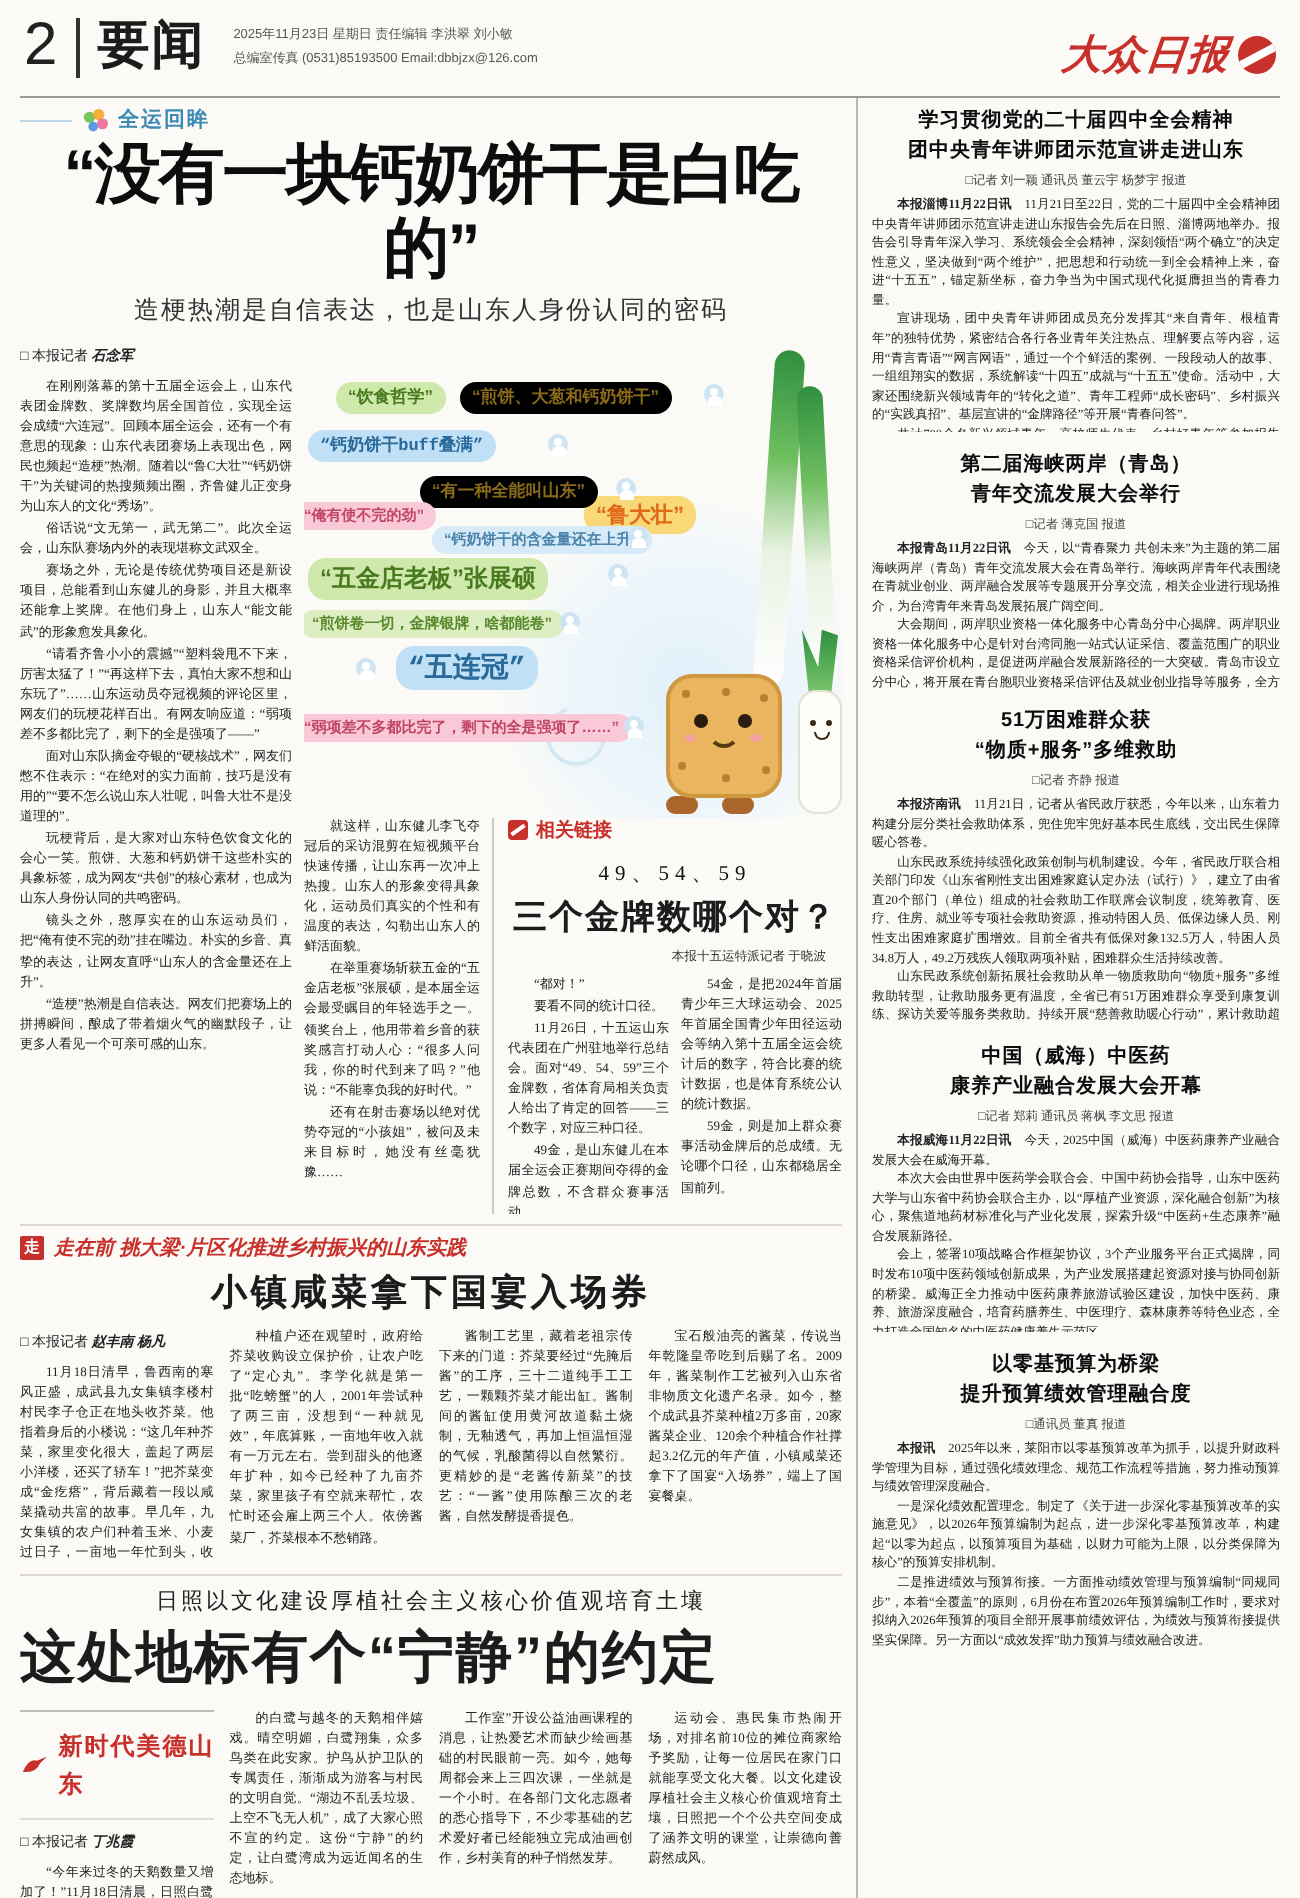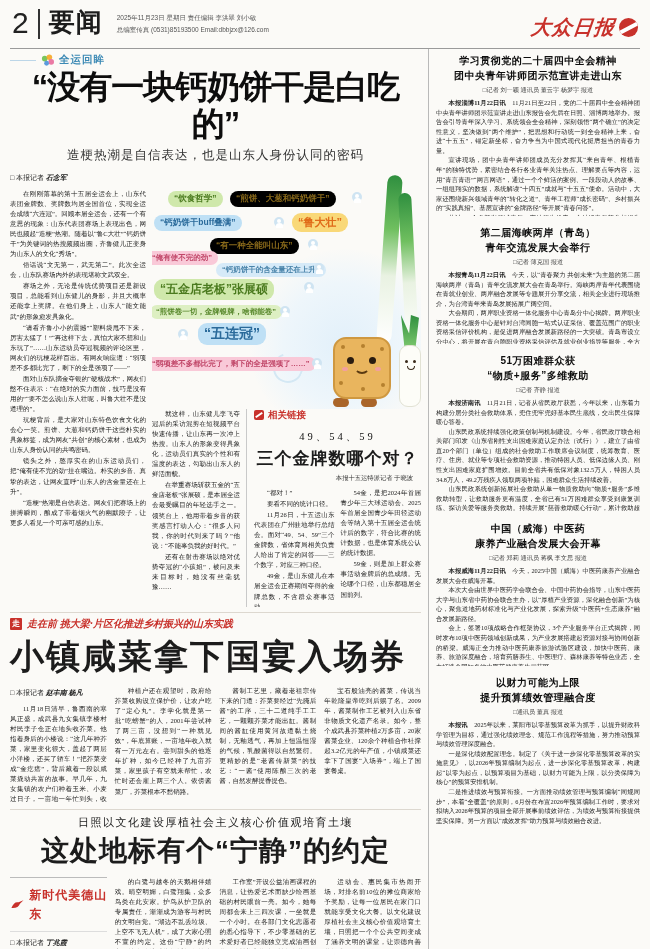--- a/index.html
+++ b/index.html
@@ -42,22 +42,22 @@
   .byline { font-size:7px; color:#222; margin:2px 0 5px 0; }
   .byline .names { font-weight:bold; font-style:italic; }
   .colRest { flex:1; display:flex; flex-direction:column; }
 
   
   .bz { position:relative; height:238px; overflow:hidden; }
   .bub { position:absolute; border-radius:9px; padding:2px 6px; font-size:8.5px; font-weight:bold; font-family:"Liberation Sans",sans-serif; white-space:nowrap; }
   .bub.green { background:#cfe8ab; color:#4a7a1e; }
   .bub.pgreen { background:#ddefc2; color:#5a8a2e; }
   .bub.yellow { background:#000000; color:#8a6a1a; }
-  .bub.orange { background:#f9d878; color:#e06a18; }
-  .bub.blue { background:#bfe0f5; color:#2a6a9a; }
+  .bub.orange { background:#f9d878; color:#e06a18;margin-top:35px; }
+  .bub.blue { background:#bfe0f5; color:#2a6a9a;font-family:Liberation Mono, monospace; }
   .bub.pblue { background:#d6eaf8; color:#4a84aa; }
   .bub.pink { background:#f9c9d8; color:#c04668; }
   .av { position:absolute; width:10px; height:10px; border-radius:50%; background:#cfe4f2; }
   .av::before { content:""; position:absolute; left:3px; top:2px; width:4px; height:4px; border-radius:50%; background:#fff; }
   .av::after { content:""; position:absolute; left:1.5px; top:6px; width:7px; height:5px; border-radius:50% 50% 0 0; background:#fff; }
   .burst { position:absolute; right:-18px; bottom:-30px; width:190px; height:190px; border-radius:50%;
            background:radial-gradient(circle,#e2f0fa 0%, #eef6fb 45%, rgba(255,255,255,0) 72%); }
   .swirl { position:absolute; right:118px; bottom:26px; width:30px; height:30px; border:2px solid #d4e8f4; border-radius:50%; border-top-color:transparent; transform:rotate(25deg); }
   .onion { position:absolute; border-radius:8px; background:linear-gradient(#2f8f3f 0%, #6fbf5f 32%, #e9f2e2 60%, #ffffff 100%); }
   .onion.o1 { right:24px; top:4px; width:15px; height:168px; transform:rotate(4deg); }
@@ -88,28 +88,28 @@
   .rel-kicker { text-align:center; font-size:10.5px; letter-spacing:3px; margin-top:8px; color:#111; }
   .rel-headline { text-align:center; font-size:17px; font-weight:900; font-family:"Liberation Serif",serif; margin:3px 0 4px 0; letter-spacing:1px; }
   .rel-byline { text-align:right; font-size:6.3px; color:#333; margin:2px 8px 5px 0; }
   .rel-cols { display:flex; gap:6px; height:146px; overflow:hidden; }
   .rel-cols .c { flex:1; }
 
   
   .town { border-top:1px solid #ddd8d0; margin-top:5px; padding-top:4px; }
   .kicker-red { display:flex; align-items:center; gap:5px; color:#c8312b; font-weight:900; font-style:italic; font-size:10px; font-family:"Liberation Sans",sans-serif; }
   .k-logo { width:12px; height:12px; background:#c8312b; color:#fff; font-size:8px; font-style:normal; display:flex; align-items:center; justify-content:center; border-radius:1px; }
-  .town-headline { font-family:"Liberation Sans",sans-serif; font-size:34px; font-weight:900; margin:3px 0 6px 0; letter-spacing:2px; }
+  .town-headline { font-family:"Liberation Sans",sans-serif; font-size:18px; font-weight:900; text-align:center; margin:3px 0 6px 0; letter-spacing:2px; }
   .cols4 { display:flex; gap:8px; height:116px; overflow:hidden; }
   .cols4 .c { flex:1; }
 
   
   .landmark { margin-top:7px; border-top:1px solid #ddd8d0; padding-top:5px; }
   .lm-kicker { text-align:center; font-size:11px; color:#222; letter-spacing:1.5px; }
-  .lm-headline { font-family:"Liberation Sans",sans-serif; font-size:28px; font-weight:900; text-align:center; margin:2px 0 7px 0; letter-spacing:1px; }
+  .lm-headline { font-family:"Liberation Sans",sans-serif; font-size:28px; font-weight:900; text-align:left; margin:2px 0 7px 0; letter-spacing:1px; }
   .lm-cols { display:flex; gap:8px; height:156px; overflow:hidden; }
   .lm-cols .c { flex:1; }
   .md-box { border-top:1.5px solid #bbb; border-bottom:1px solid #ddd; padding:8px 0 8px 0; margin-bottom:6px; display:flex; align-items:center; gap:5px; }
   .md-label { color:#c8312b; font-weight:900; font-size:12px; font-family:"Liberation Sans",sans-serif; letter-spacing:0.5px; }
 
   
   .art { margin-bottom:9px; }
   .art-kicker { text-align:center; font-size:10.5px; font-weight:bold; color:#222; letter-spacing:0.5px; margin-bottom:2px; }
   .art-h { font-family:"Liberation Sans",sans-serif; font-size:10px; font-weight:900; text-align:center; line-height:1.5; letter-spacing:0.5px; color:#0d0d0d; }
   .art-by { text-align:center; font-size:6.2px; color:#444; margin:3px 0 3px 0; }
@@ -360,21 +360,21 @@
         <div class="art-by">□记者 郑莉 通讯员 蒋枫 李文思 报道</div>
         <div class="art-body h-d">
           <p><b class="leadin">本报威海11月22日讯</b><span>　今天，2025中国（威海）中医药康养产业融合发展大会在威海开幕。</span></p>
           <p>本次大会由世界中医药学会联合会、中国中药协会指导，山东中医药大学与山东省中药协会联合主办，以“厚植产业资源，深化融合创新”为核心，聚焦道地药材标准化与产业化发展，探索升级“中医药+生态康养”融合发展新路径。</p>
           <p>会上，签署10项战略合作框架协议，3个产业服务平台正式揭牌，同时发布10项中医药领域创新成果，为产业发展搭建起资源对接与协同创新的桥梁。威海正全力推动中医药康养旅游试验区建设，加快中医药、康养、旅游深度融合，培育药膳养生、中医理疗、森林康养等特色业态，全力打造全国知名的中医药健康养生示范区。</p>
         </div>
       </div>
 
       <div class="art">
         <div class="art-h">
-          <div>以财力可能为上限</div>
+          <div>以零基预算为桥梁</div>
           <div>提升预算绩效管理融合度</div>
         </div>
         <div class="art-by">□通讯员 董真 报道</div>
         <div class="art-body h-e">
           <p><b class="leadin">本报讯</b><span>　2025年以来，莱阳市以零基预算改革为抓手，以提升财政科学管理为目标，通过强化绩效理念、规范工作流程等措施，努力推动预算与绩效管理深度融合。</span></p>
           <p>一是深化绩效配置理念。制定了《关于进一步深化零基预算改革的实施意见》，以2026年预算编制为起点，进一步深化零基预算改革，构建起“以零为起点，以预算项目为基础，以财力可能为上限，以分类保障为核心”的预算安排机制。</p>
           <p>二是推进绩效与预算衔接。一方面推动绩效管理与预算编制“同规同步”，本着“全覆盖”的原则，6月份在布置2026年预算编制工作时，要求对拟纳入2026年预算的项目全部开展事前绩效评估，为绩效与预算衔接提供坚实保障。另一方面以“成效发挥”助力预算与绩效融合改进。</p>
 
         </div>
       </div>

